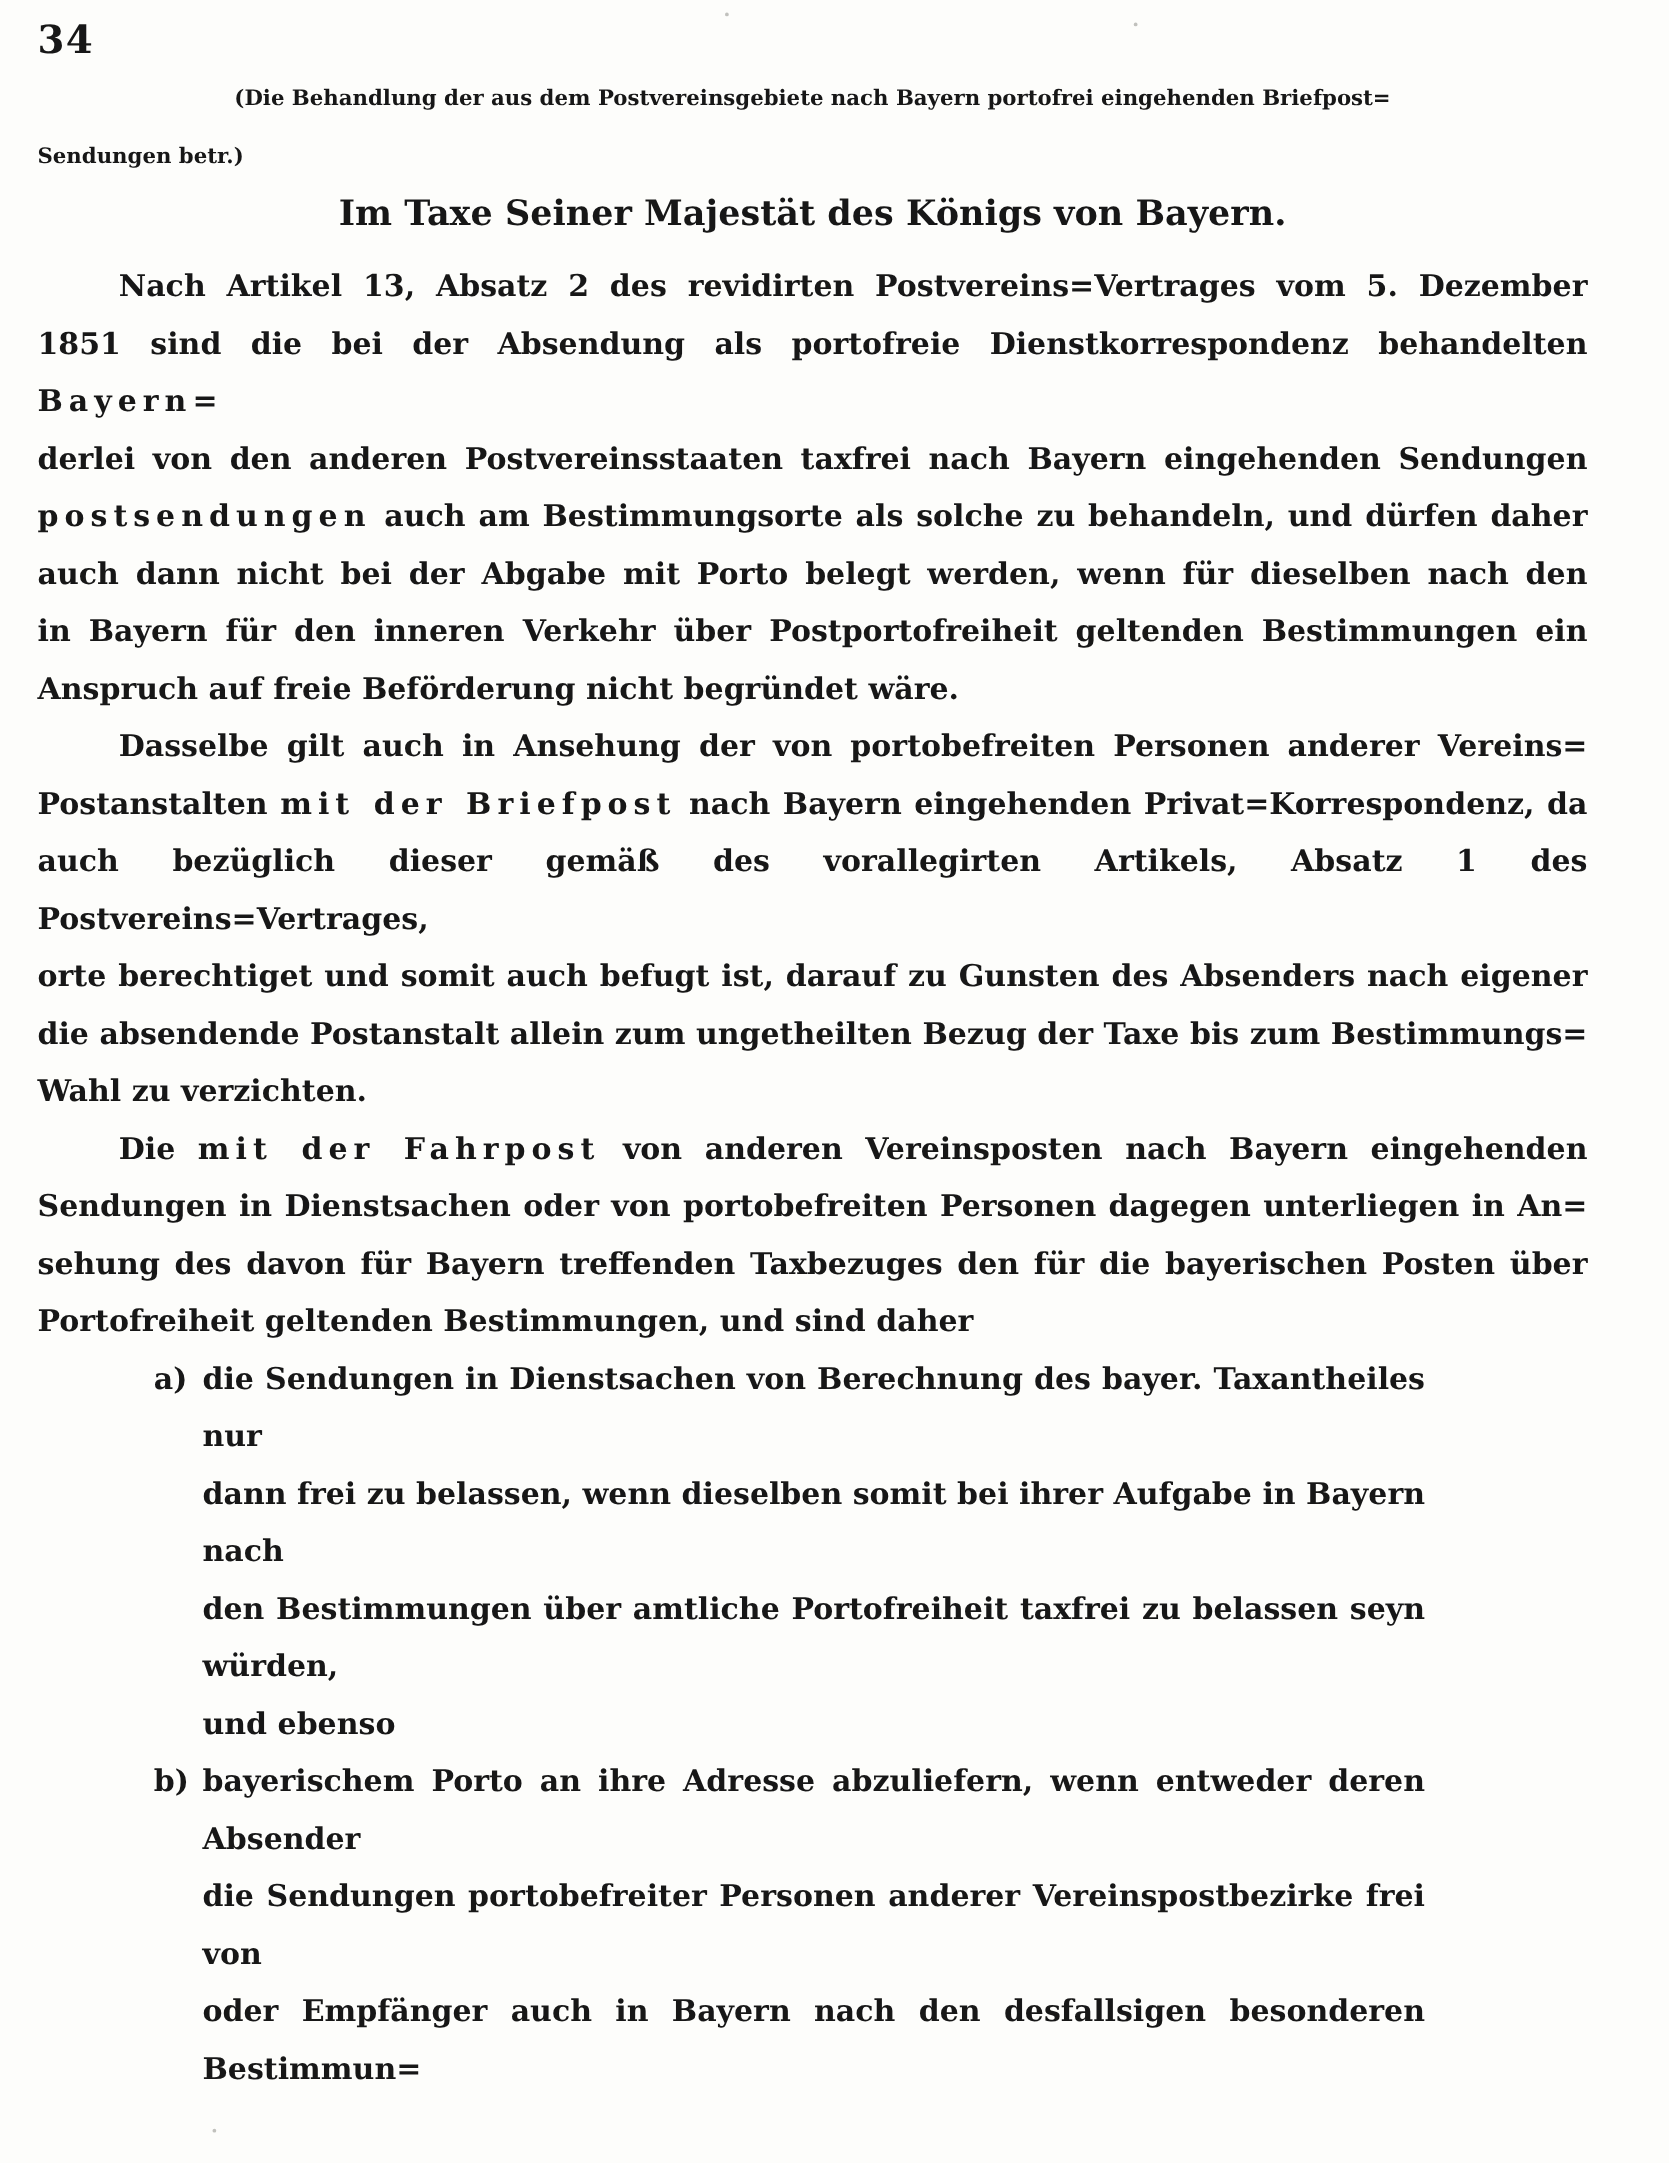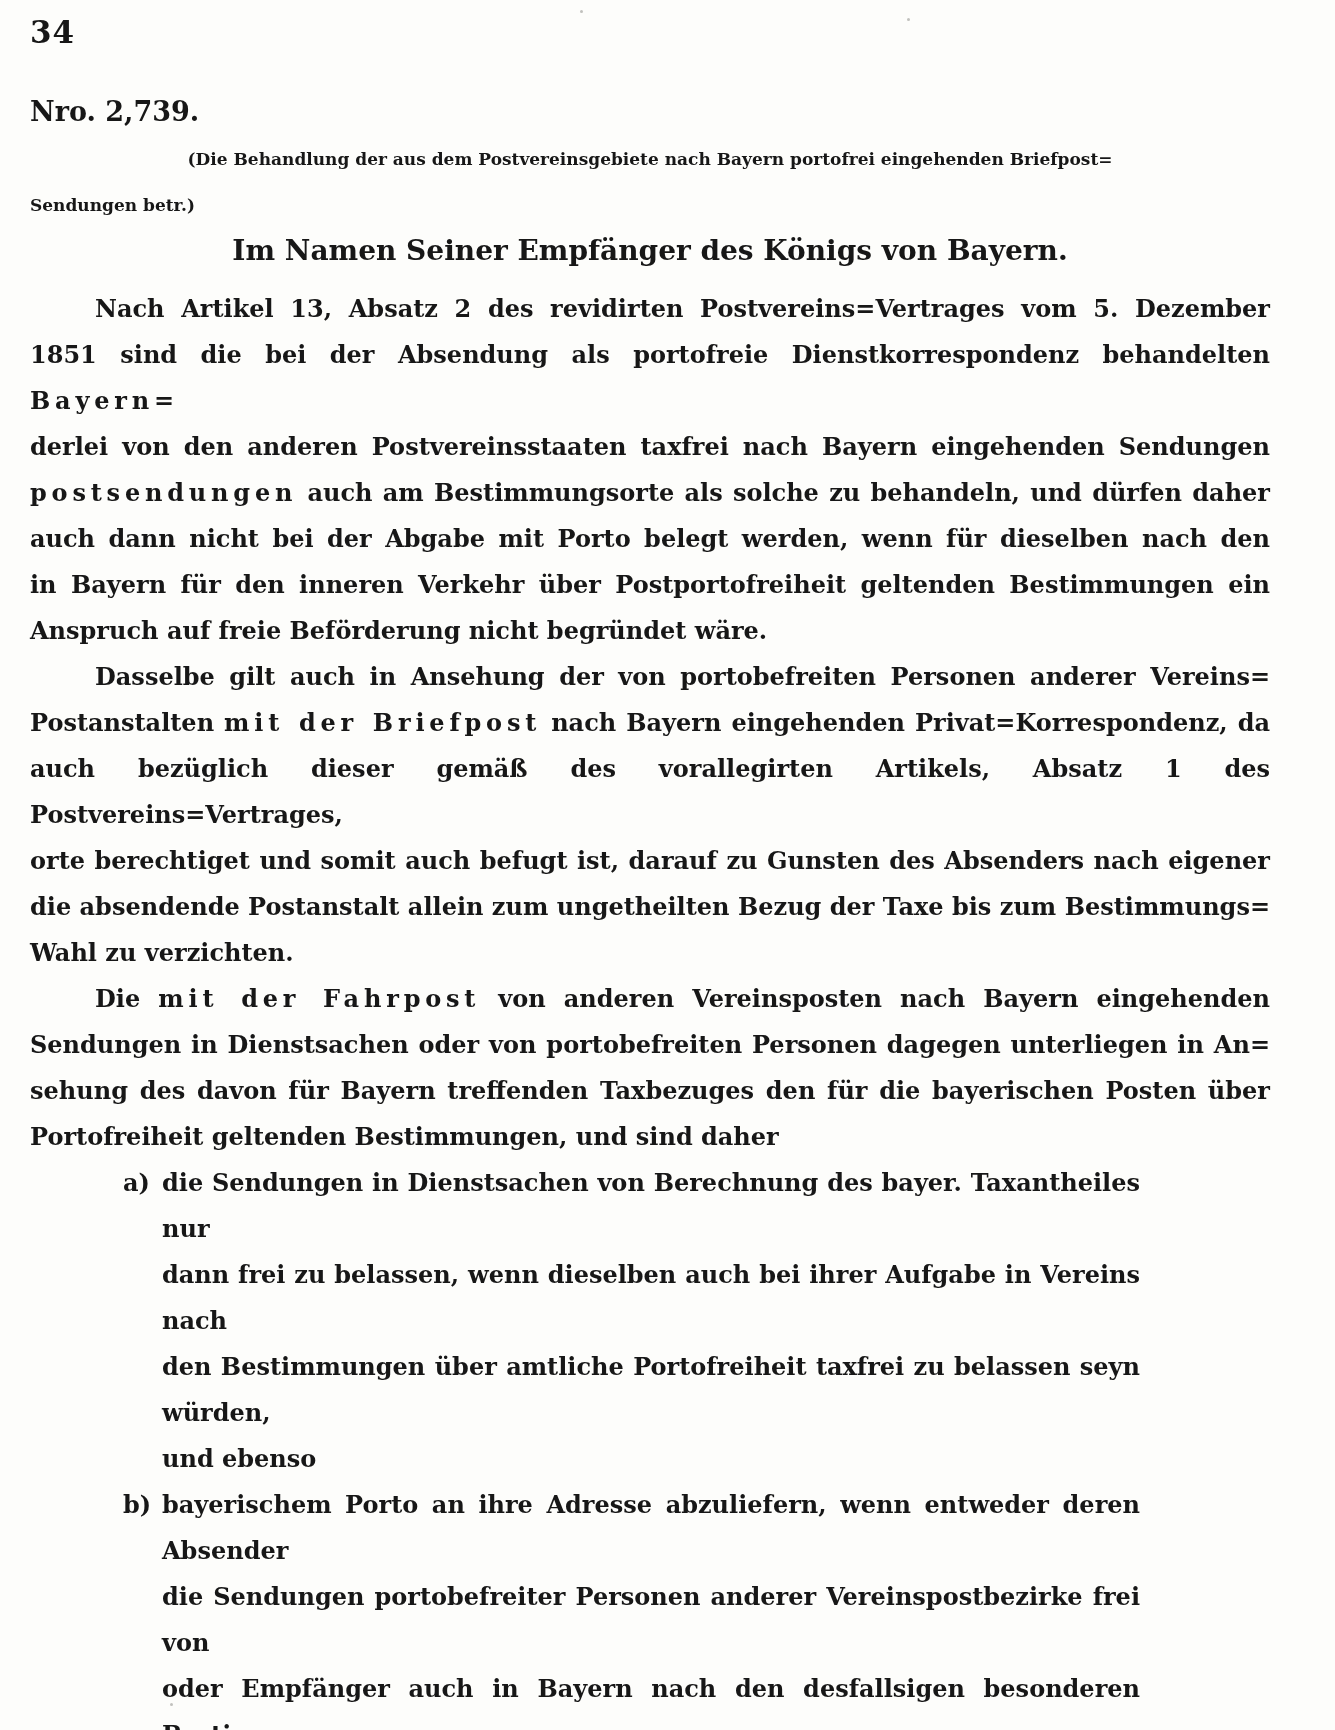--- a/index.html
+++ b/index.html
@@ -83,28 +83,27 @@
     opacity: 0.6;
   }
 </style>
 </head>
 <body>
 
 <div class="page">
 
   <div class="pagenum">34</div>
 
-  <div class="docnum">Nro. 2,739.</div>
 
   <div class="subject">
       <div class="tline">(Die Behandlung der aus dem Postvereinsgebiete nach Bayern portofrei eingehenden Briefpost=</div>
       <div class="tline last">Sendungen betr.)</div>
     </div>
 
-  <div class="heading">Im Namen Seiner Empfänger des Königs von Bayern.</div>
+  <div class="heading">Im Taxe Seiner Majestät des Königs von Bayern.</div>
 
   <div class="bodytext">
 
     <div class="para">
         <div class="tline">Nach Artikel 13, Absatz 2 des revidirten Postvereins=Vertrages vom 5. Dezember</div>
         <div class="tline"><span>1851 sind die bei der Absendung als portofreie Dienstkorrespondenz behandelten </span><span class="sperr">Bayern=</span></div>
         <div class="tline">derlei von den anderen Postvereinsstaaten taxfrei nach Bayern eingehenden Sendungen</div>
         <div class="tline"><span class="sperr">postsendungen</span><span> auch am Bestimmungsorte als solche zu behandeln, und dürfen daher</span></div>
         <div class="tline">auch dann nicht bei der Abgabe mit Porto belegt werden, wenn für dieselben nach den</div>
         <div class="tline">in Bayern für den inneren Verkehr über Postportofreiheit geltenden Bestimmungen ein</div>
@@ -124,21 +123,21 @@
         <div class="tline"><span>Die </span><span class="sperr">mit der Fahrpost</span><span> von anderen Vereinsposten nach Bayern eingehenden</span></div>
         <div class="tline">Sendungen in Dienstsachen oder von portobefreiten Personen dagegen unterliegen in An=</div>
         <div class="tline">sehung des davon für Bayern treffenden Taxbezuges den für die bayerischen Posten über</div>
         <div class="tline last">Portofreiheit geltenden Bestimmungen, und sind daher</div>
       </div>
 
     <div class="item">
       <span class="marker">a)</span>
       <div class="ilines">
           <div class="tline">die Sendungen in Dienstsachen von Berechnung des bayer. Taxantheiles nur</div>
-          <div class="tline">dann frei zu belassen, wenn dieselben auch bei ihrer Aufgabe in Vereins nach</div>
+          <div class="tline">dann frei zu belassen, wenn dieselben somit bei ihrer Aufgabe in Bayern nach</div>
           <div class="tline">den Bestimmungen über amtliche Portofreiheit taxfrei zu belassen seyn würden,</div>
           <div class="tline last">und ebenso</div>
         </div>
     </div>
 
     <div class="item">
       <span class="marker">b)</span>
       <div class="ilines">
           <div class="tline">bayerischem Porto an ihre Adresse abzuliefern, wenn entweder deren Absender</div>
           <div class="tline">die Sendungen portobefreiter Personen anderer Vereinspostbezirke frei von</div>

